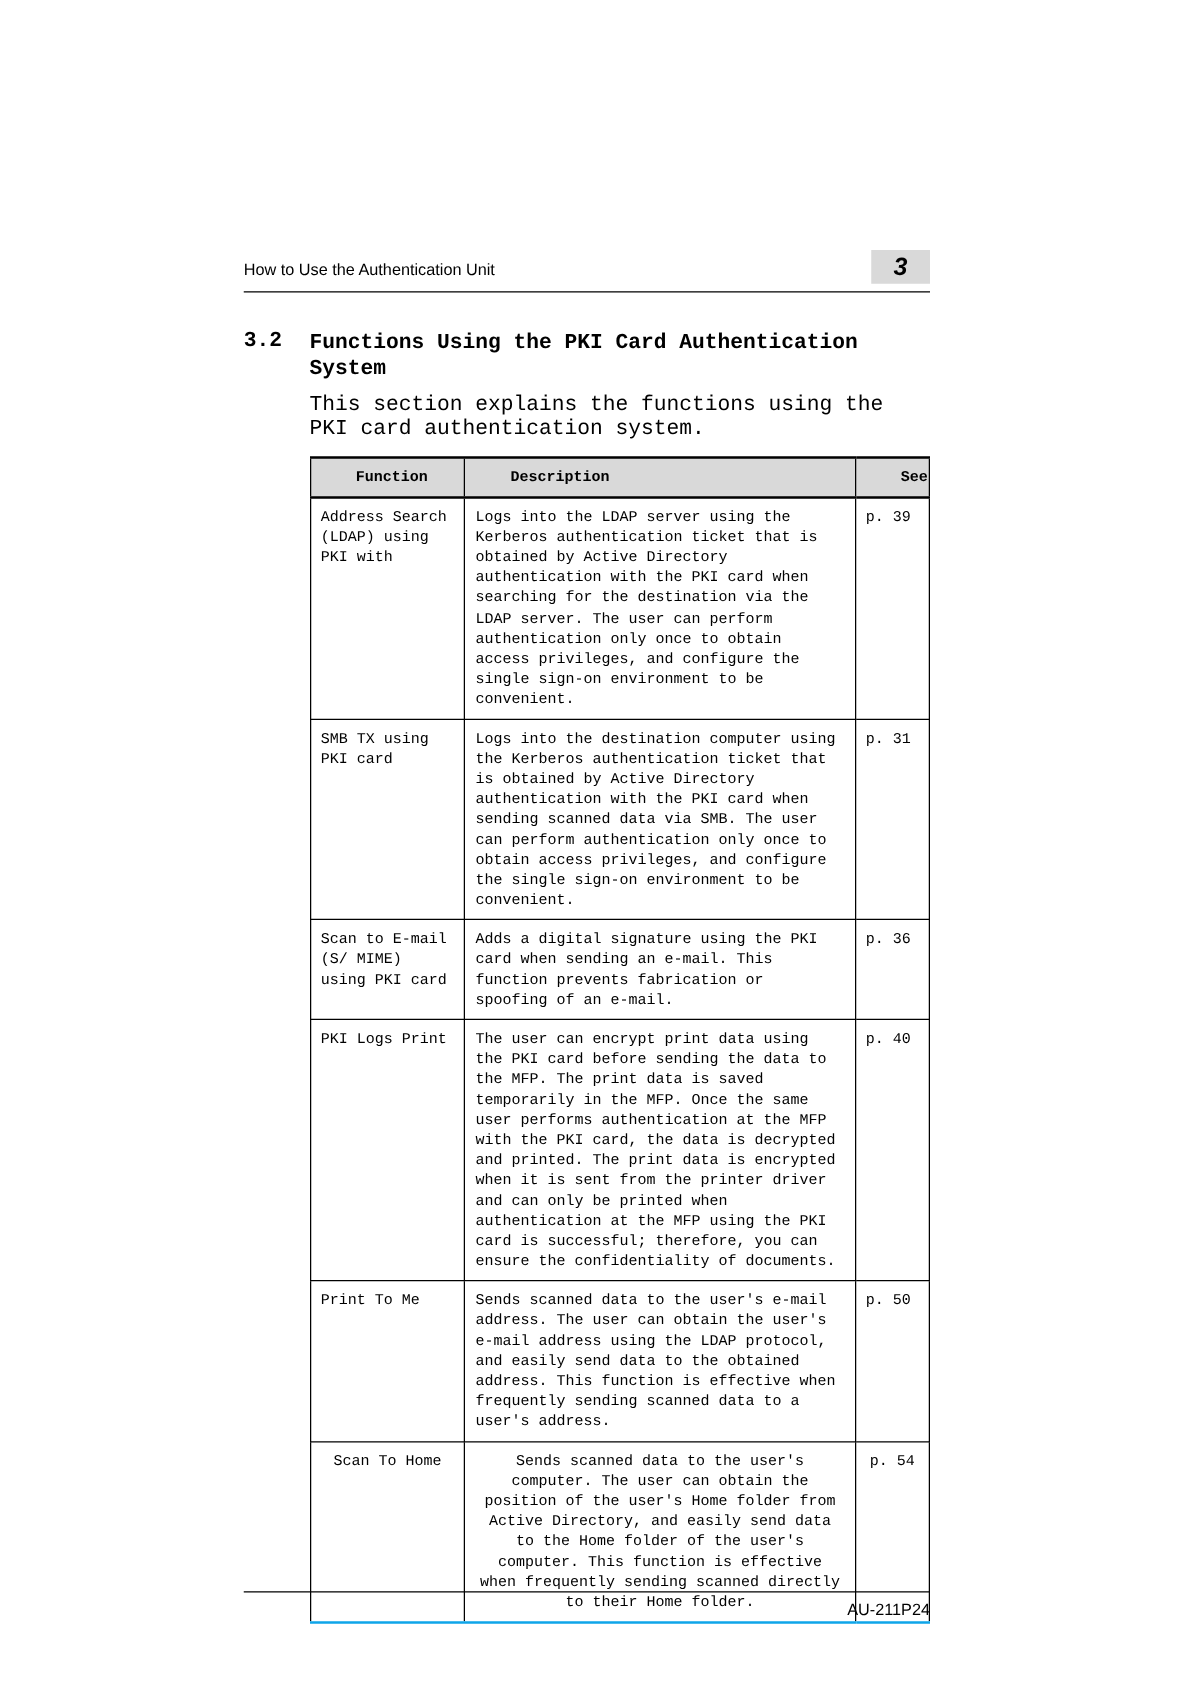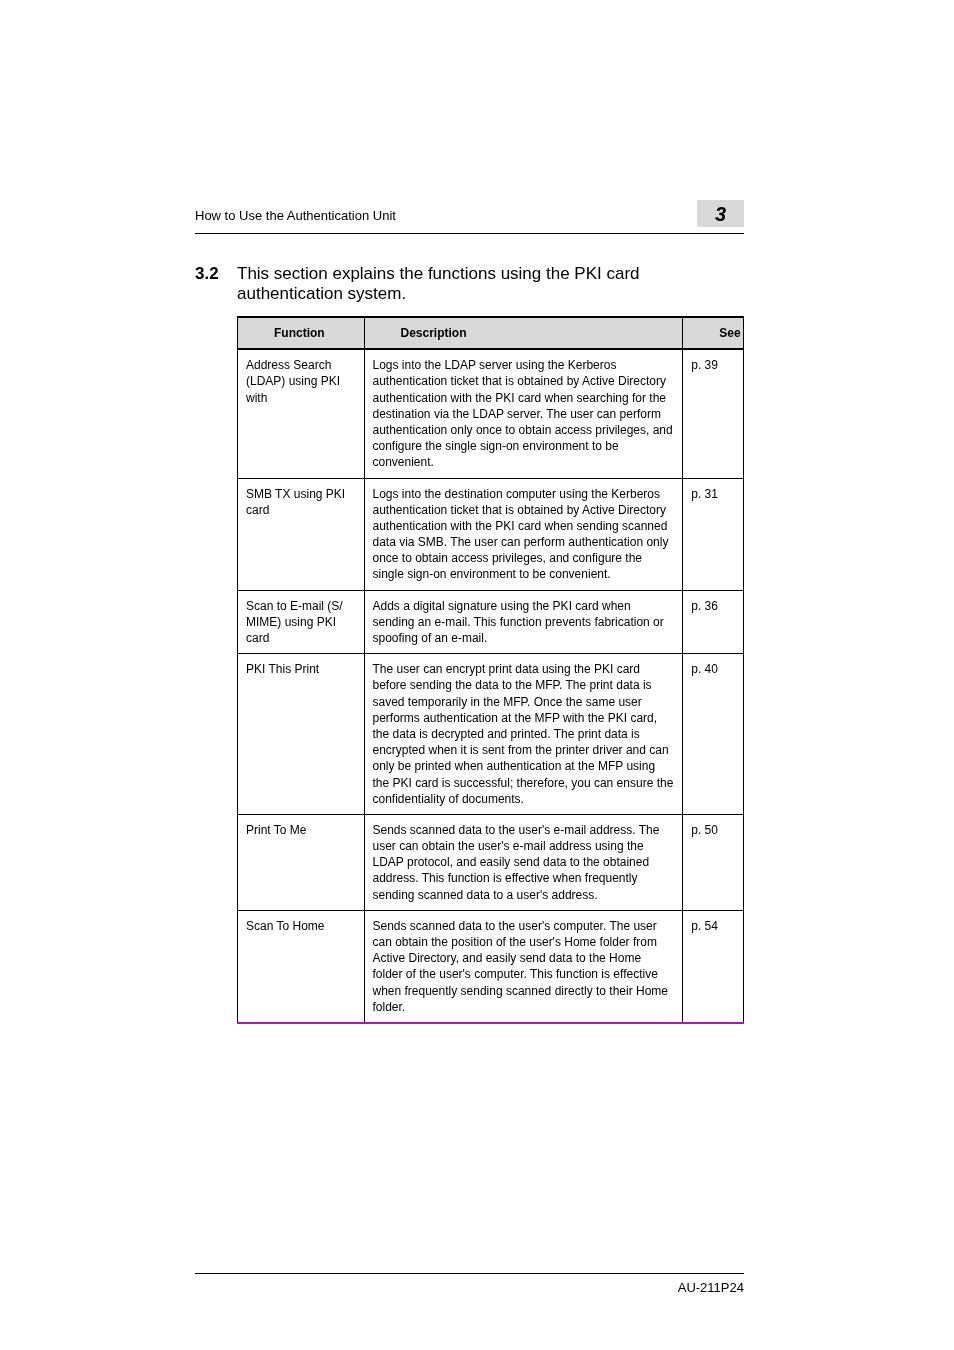--- a/index.html
+++ b/index.html
@@ -34,22 +34,23 @@
     font-weight: bold;
     font-style: italic;
   }
   .hr-top {
     border: 0;
     border-top: 1px solid #000;
     margin: 0 0 30px 0;
   }
   .section-block {
     display: flex;
-    gap: 12px;
+    gap: 22px;
     align-items: flex-start;
+    font-family: Liberation Mono, monospace;
   }
   .section-num {
     font-size: 17px;
     font-weight: bold;
     min-width: 30px;
   }
   .section-body {
     flex: 1;
   }
   .section-title {
@@ -80,21 +81,22 @@
     background: #d9d9d9;
     font-weight: bold;
     border-top: 2px solid #000;
     border-bottom: 2px solid #000;
     padding-left: 36px;
   }
   table.func tbody td {
     border-bottom: 1px solid #000;
   }
   table.func tbody tr:last-child td {
-    border-bottom: 2px solid #a21caf;
+    border-bottom: 2px solid #0ea5e9;
+    text-align: center;
   }
   col.c-func { width: 25%; }
   col.c-desc { width: 63%; }
   col.c-see  { width: 12%; }
   .footer {
     position: absolute;
     left: 195px;
     right: 200px;
     bottom: 55px;
   }
@@ -116,20 +118,21 @@
 
   <div class="running-head">
     <div class="running-title">How to Use the Authentication Unit</div>
     <div class="chapter-badge">3</div>
   </div>
   <hr class="hr-top">
 
   <div class="section-block">
     <div class="section-num">3.2</div>
     <div class="section-body">
+      <h2 class="section-title">Functions Using the PKI Card Authentication System</h2>
       <p class="intro">This section explains the functions using the PKI card authentication system.</p>
 
       <table class="func">
         <colgroup>
           <col class="c-func">
             <col class="c-desc">
             <col class="c-see">
         </colgroup>
         <thead>
           <tr>
@@ -148,21 +151,21 @@
             <td>SMB TX using PKI card</td>
             <td>Logs into the destination computer using the Kerberos authentication ticket that is obtained by Active Directory authentication with the PKI card when sending scanned data via SMB. The user can perform authentication only once to obtain access privileges, and configure the single sign-on environment to be convenient.</td>
             <td>p. 31</td>
           </tr>
           <tr>
             <td>Scan to E-mail (S/ MIME) using PKI card</td>
             <td>Adds a digital signature using the PKI card when sending an e-mail. This function prevents fabrication or spoofing of an e-mail.</td>
             <td>p. 36</td>
           </tr>
           <tr>
-            <td>PKI This Print</td>
+            <td>PKI Logs Print</td>
             <td>The user can encrypt print data using the PKI card before sending the data to the MFP. The print data is saved temporarily in the MFP. Once the same user performs authentication at the MFP with the PKI card, the data is decrypted and printed. The print data is encrypted when it is sent from the printer driver and can only be printed when authentication at the MFP using the PKI card is successful; therefore, you can ensure the confidentiality of documents.</td>
             <td>p. 40</td>
           </tr>
           <tr>
             <td>Print To Me</td>
             <td>Sends scanned data to the user's e-mail address. The user can obtain the user's e-mail address using the LDAP protocol, and easily send data to the obtained address. This function is effective when frequently sending scanned data to a user's address.</td>
             <td>p. 50</td>
           </tr>
           <tr>
             <td>Scan To Home</td>

